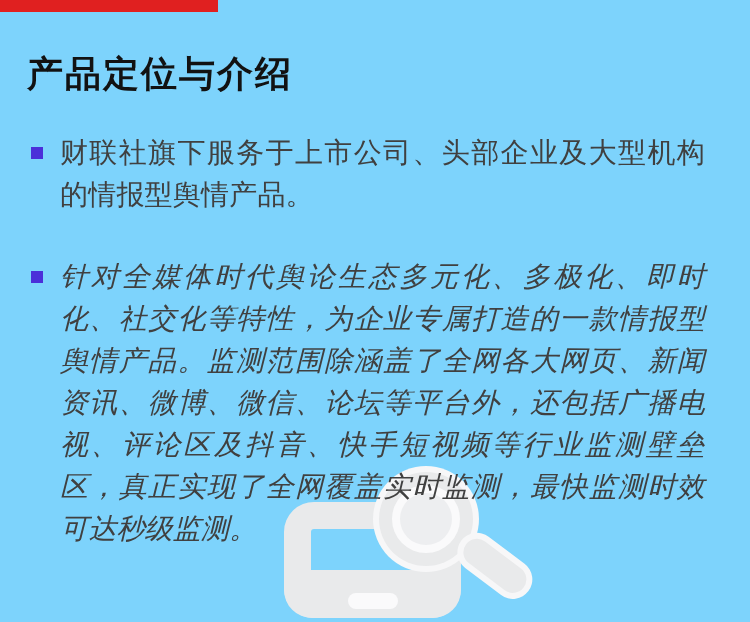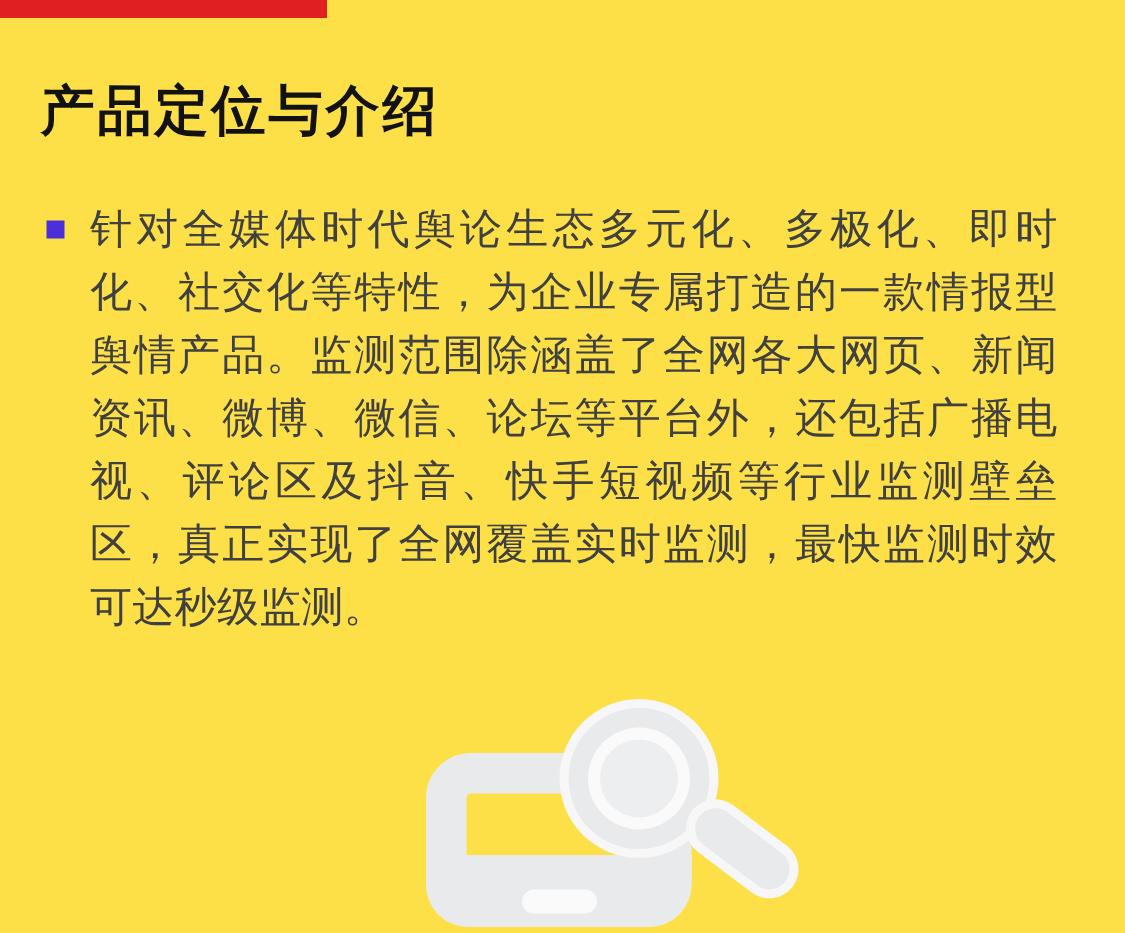--- a/index.html
+++ b/index.html
@@ -1,20 +1,20 @@
 <!DOCTYPE html>
 <html><head>
 <meta charset="utf-8">
 <style>
   html, body { margin: 0; padding: 0; background: #F7F7F8; }
   .page {
     position: relative;
     width: 750px;
     height: 622px;
-    background: #fde047;
+    background: #7dd3fc;
     overflow: hidden;
     font-family: "Liberation Sans", "DejaVu Sans", sans-serif;
   }
   .progress-bar {
     position: absolute;
     left: 0; top: 0;
     width: 218px; height: 12px;
     background: #E02020;
     z-index: 2;
   }
@@ -134,20 +134,24 @@
     <div class="wm-circle-ring"></div>
     <div class="wm-circle-lens"></div>
     <div class="wm-handle"></div>
   </div>
 
   <div class="content">
     <h1 class="page-title">产品定位与介绍</h1>
 
     <div class="bullet-list">
 
+      <div class="bullet-item">
+        <span class="bullet-square"></span>
+        <p class="bullet-text">财联社旗下服务于上市公司、头部企业及大型机构的情报型舆情产品。</p>
+      </div>
 
       <div class="bullet-item">
         <span class="bullet-square"></span>
         <p class="bullet-text">针对全媒体时代舆论生态多元化、多极化、即时化、社交化等特性，为企业专属打造的一款情报型舆情产品。监测范围除涵盖了全网各大网页、新闻资讯、微博、微信、论坛等平台外，还包括广播电视、评论区及抖音、快手短视频等行业监测壁垒区，真正实现了全网覆盖实时监测，最快监测时效可达秒级监测。</p>
       </div>
 
     </div>
   </div>
 
 </div>

